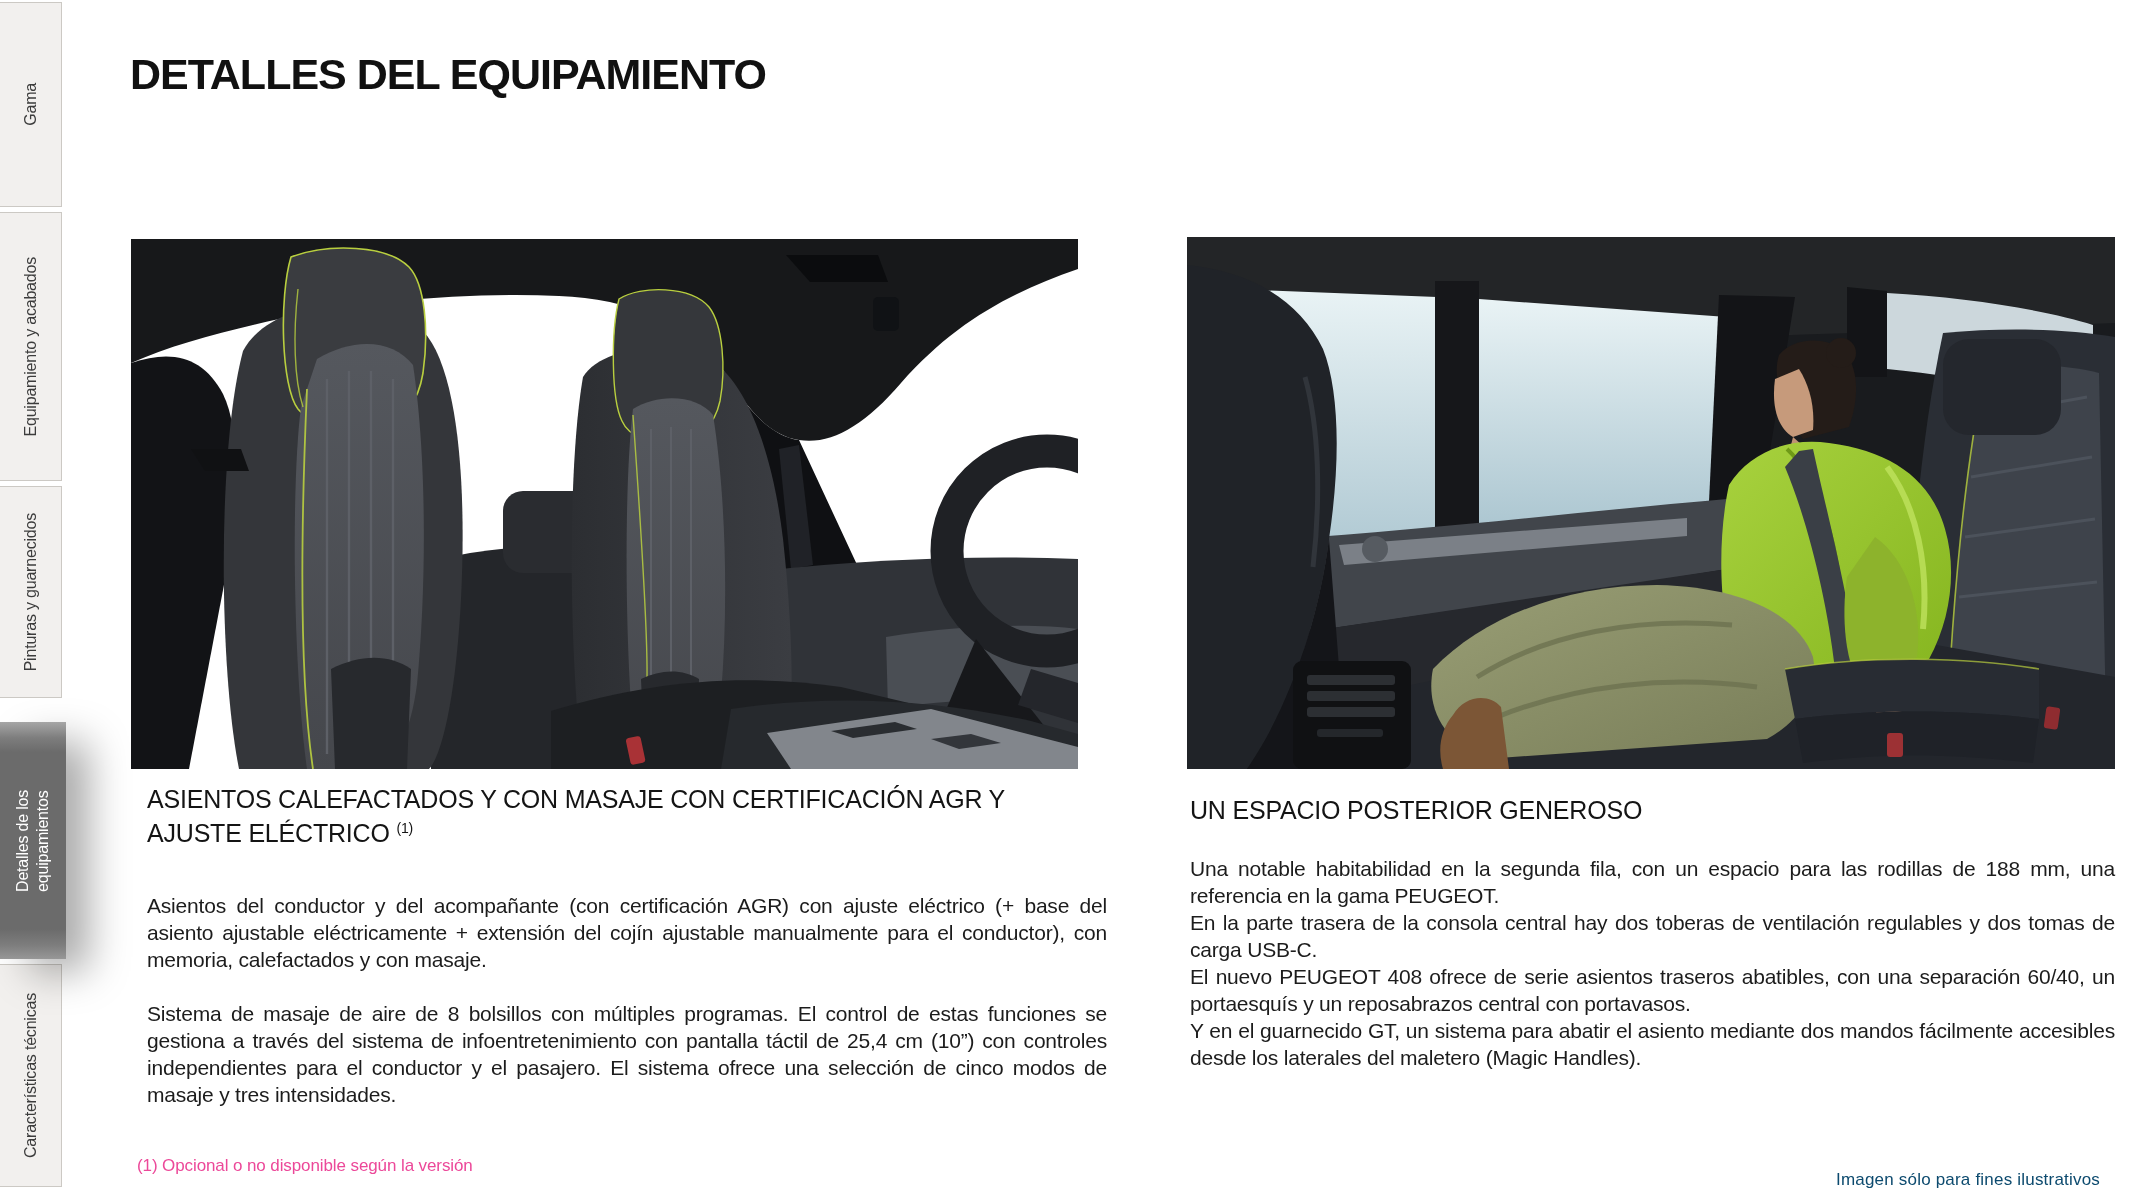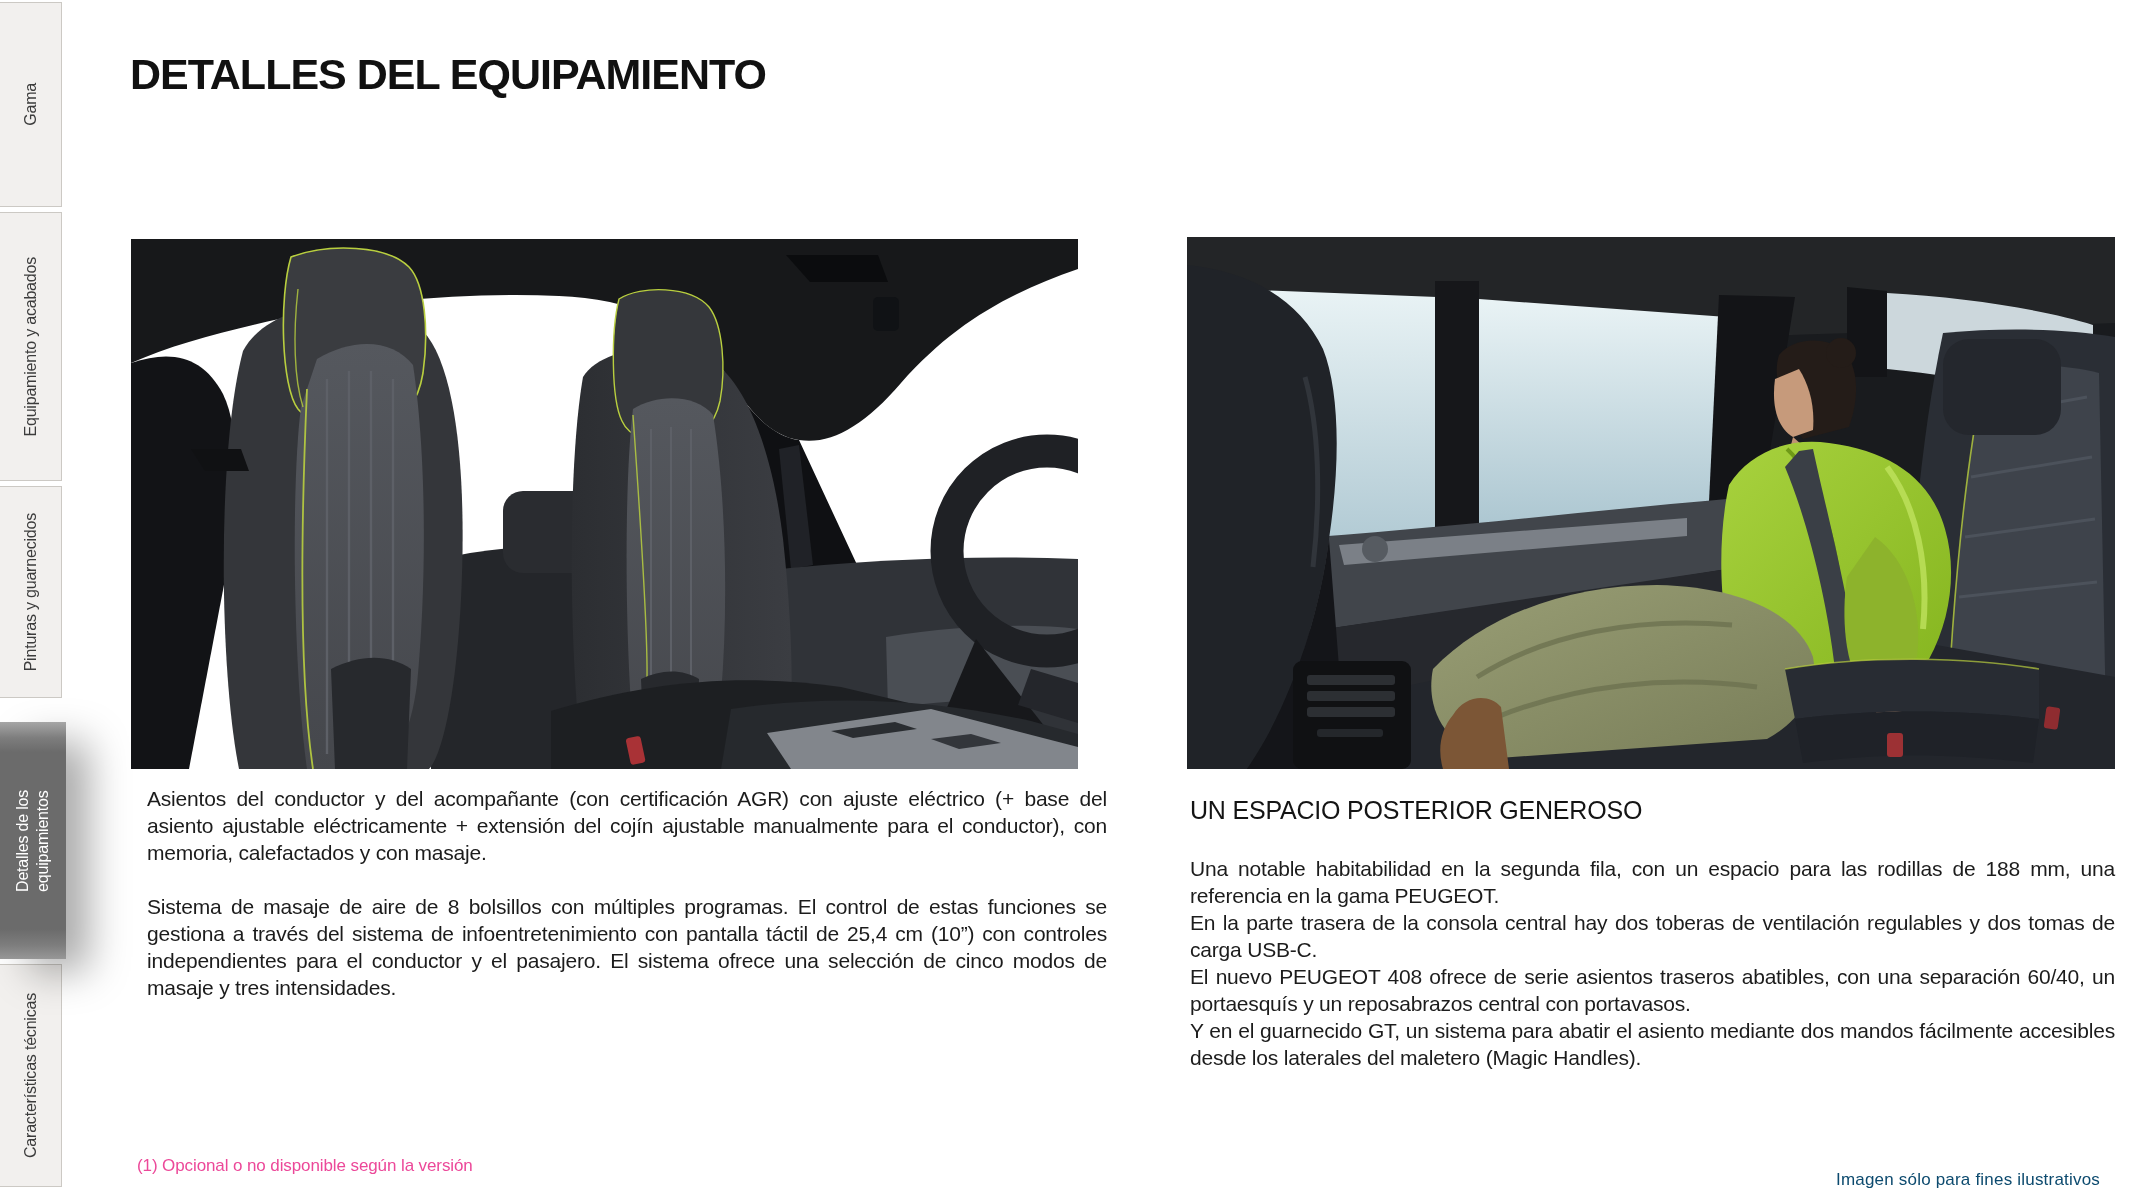--- a/index.html
+++ b/index.html
@@ -249,20 +249,21 @@
 
       <rect x="106" y="424" width="118" height="108" rx="9" fill="#101113"></rect>
       <rect x="120" y="438" width="88" height="10" rx="3" fill="#2c2f33"></rect>
       <rect x="120" y="454" width="88" height="10" rx="3" fill="#2c2f33"></rect>
       <rect x="120" y="470" width="88" height="10" rx="3" fill="#2c2f33"></rect>
       <rect x="130" y="492" width="66" height="8" rx="3" fill="#24272b"></rect>
     </svg>
   </figure>
 
   <section class="col col-left">
+    <h2><span>ASIENTOS CALEFACTADOS Y CON MASAJE CON CERTIFICACIÓN AGR Y AJUSTE ELÉCTRICO</span> <sup>(1)</sup></h2>
     <p>Asientos del conductor y del acompañante (con certificación AGR) con ajuste eléctrico (+ base del asiento ajustable eléctricamente + extensión del cojín ajustable manualmente para el conductor), con memoria, calefactados y con masaje.</p>
     <p>Sistema de masaje de aire de 8 bolsillos con múltiples programas. El control de estas funciones se gestiona a través del sistema de infoentretenimiento con pantalla táctil de 25,4 cm (10”) con controles independientes para el conductor y el pasajero. El sistema ofrece una selección de cinco modos de masaje y tres intensidades.</p>
   </section>
 
   <section class="col col-right">
     <h2>UN ESPACIO POSTERIOR GENEROSO</h2>
     <p>Una notable habitabilidad en la segunda fila, con un espacio para las rodillas de 188 mm, una referencia en la gama PEUGEOT.</p>
     <p>En la parte trasera de la consola central hay dos toberas de ventilación regulables y dos tomas de carga USB-C.</p>
     <p>El nuevo PEUGEOT 408 ofrece de serie asientos traseros abatibles, con una separación 60/40, un portaesquís y un reposabrazos central con portavasos.</p>
     <p>Y en el guarnecido GT, un sistema para abatir el asiento mediante dos mandos fácilmente accesibles desde los laterales del maletero (Magic Handles).</p>

